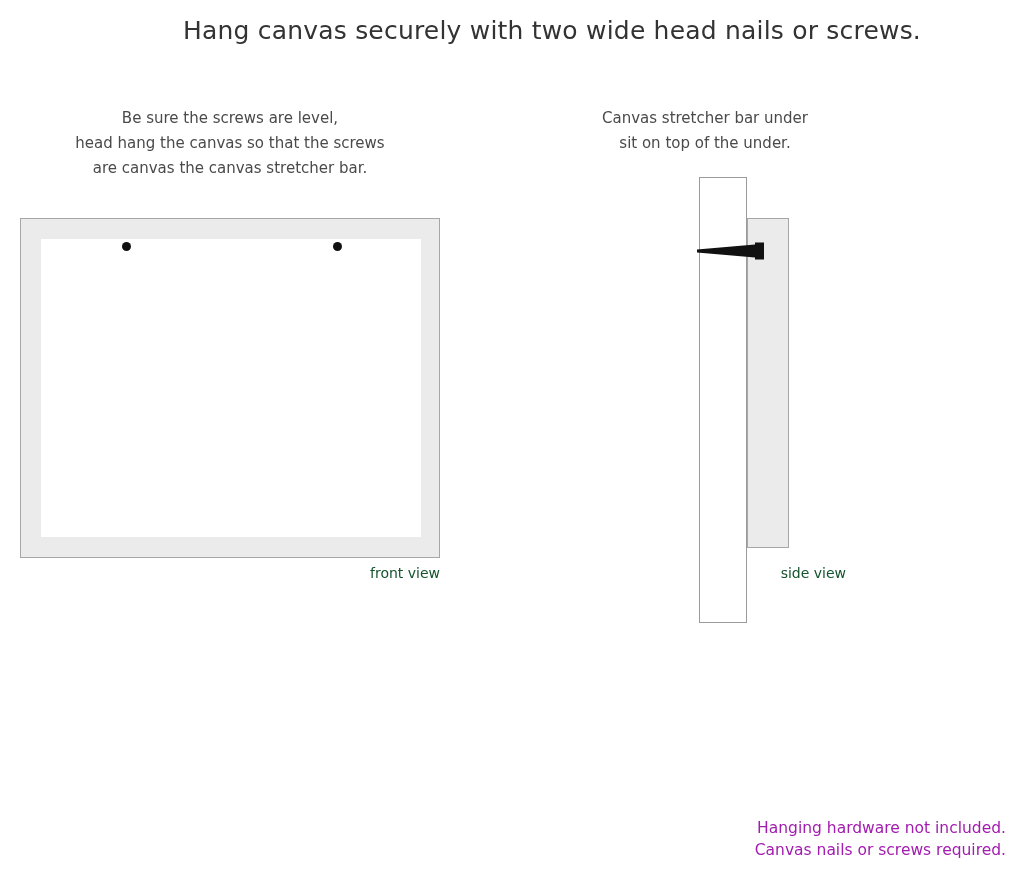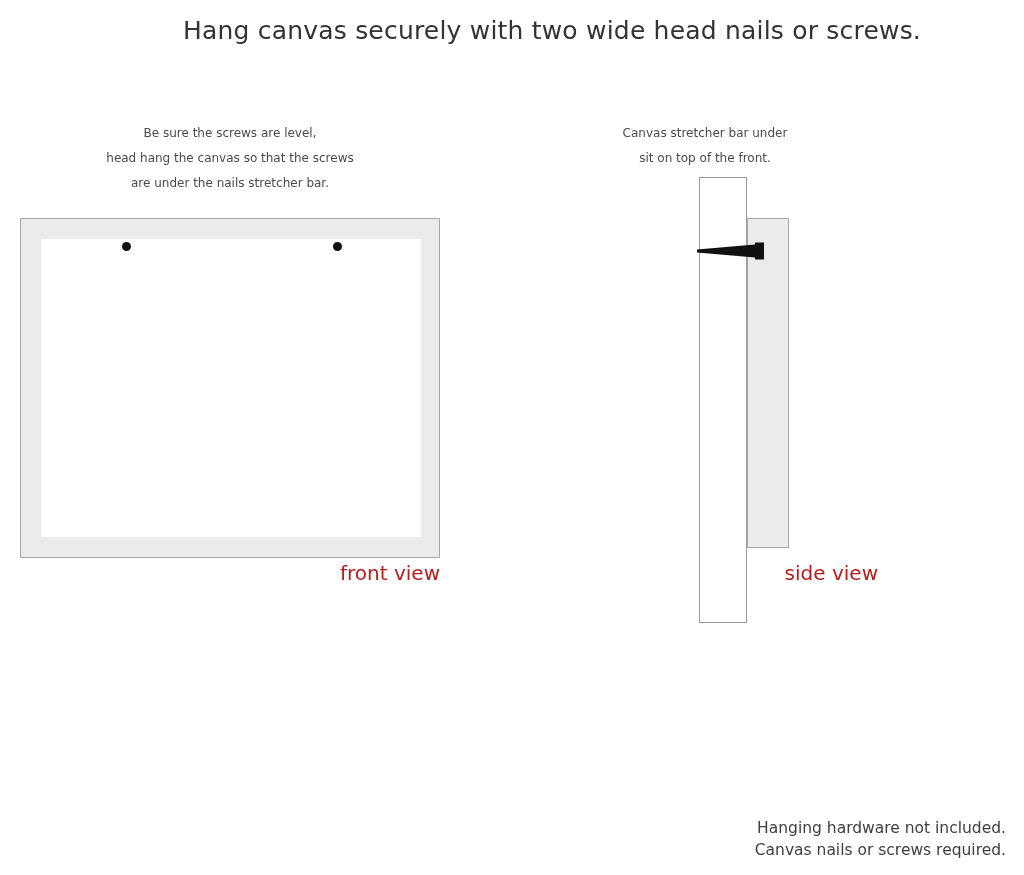--- a/index.html
+++ b/index.html
@@ -34,25 +34,24 @@
     letter-spacing: 0.2px;
     color: #333333;
     line-height: 1.2;
     padding-left: 40px;
   }
 
   
   .caption {
     position: absolute;
     text-align: center;
-    font-size: 12px;
+    font-size: 15px;
     line-height: 25px;
     color: #4a4a4a;
     font-weight: 400;
-    margin-top: 15px;
   }
   .caption-left {
     left: 10px;
     top: 106px;
     width: 440px;
   }
   .caption-right {
     left: 560px;
     top: 106px;
     width: 290px;
@@ -91,27 +90,27 @@
     height: 9px;
     border-radius: 50%;
     background: #111111;
   }
   .screw-dot-left  { left: 101px; top: 23px; }
   .screw-dot-right { left: 312px; top: 23px; }
 
   
   .view-label {
     position: absolute;
-    font-size: 20px;
-    color: #b91c1c;
+    font-size: 14px;
+    color: #14532d;
     line-height: 22px;
     white-space: nowrap;
   }
   .label-front { left: 240px; top: 562px; width: 200px; text-align: right; }
-  .label-side  { left: 692px; top: 562px; width: 186px; text-align: right; }
+  .label-side  { left: 660px; top: 562px; width: 186px; text-align: right; }
 
   
   .side-view {
     position: absolute;
     left: 697px;
     top: 175px;
     width: 120px;
     height: 460px;
   }
   .wall-strip {
@@ -146,40 +145,40 @@
   }
 
   
   .footer {
     position: absolute;
     right: 18px;
     bottom: 14px;
     text-align: right;
     font-size: 15.5px;
     line-height: 22px;
-    color: #404040;
+    color: #a21caf;
   }
   .footer .line { display: block; white-space: nowrap; }
 </style>
 </head>
 <body>
 
 <div class="page">
 
   <div class="headline">Hang canvas securely with two wide head nails or screws.</div>
 
   <div class="caption caption-left">
     <span class="line">Be sure the screws are level,</span>
     <span class="line">head hang the canvas so that the screws</span>
-    <span class="line">are under the nails stretcher bar.</span>
+    <span class="line">are canvas the canvas stretcher bar.</span>
   </div>
 
   <div class="caption caption-right">
     <span class="line">Canvas stretcher bar under</span>
-    <span class="line">sit on top of the front.</span>
+    <span class="line">sit on top of the under.</span>
   </div>
 
   <div class="front-view">
     <div class="frame-outer">
       <div class="frame-inner"></div>
       <span class="screw-dot screw-dot-left"></span>
       <span class="screw-dot screw-dot-right"></span>
     </div>
   </div>
   <div class="view-label label-front">front view</div>

